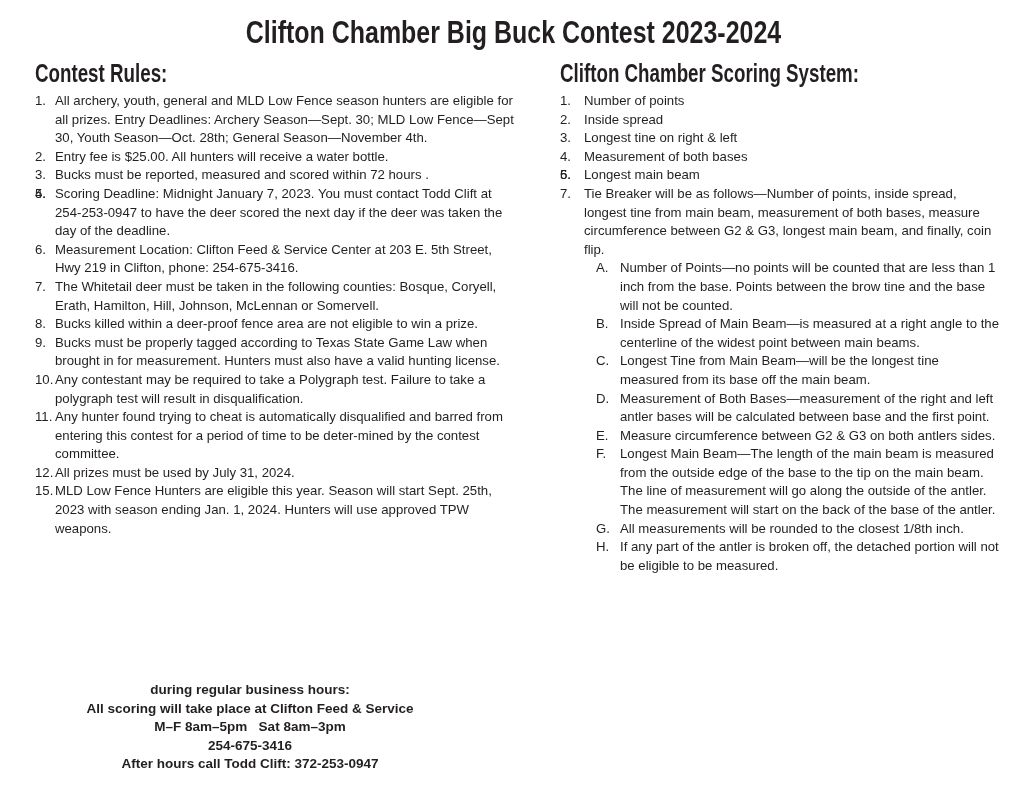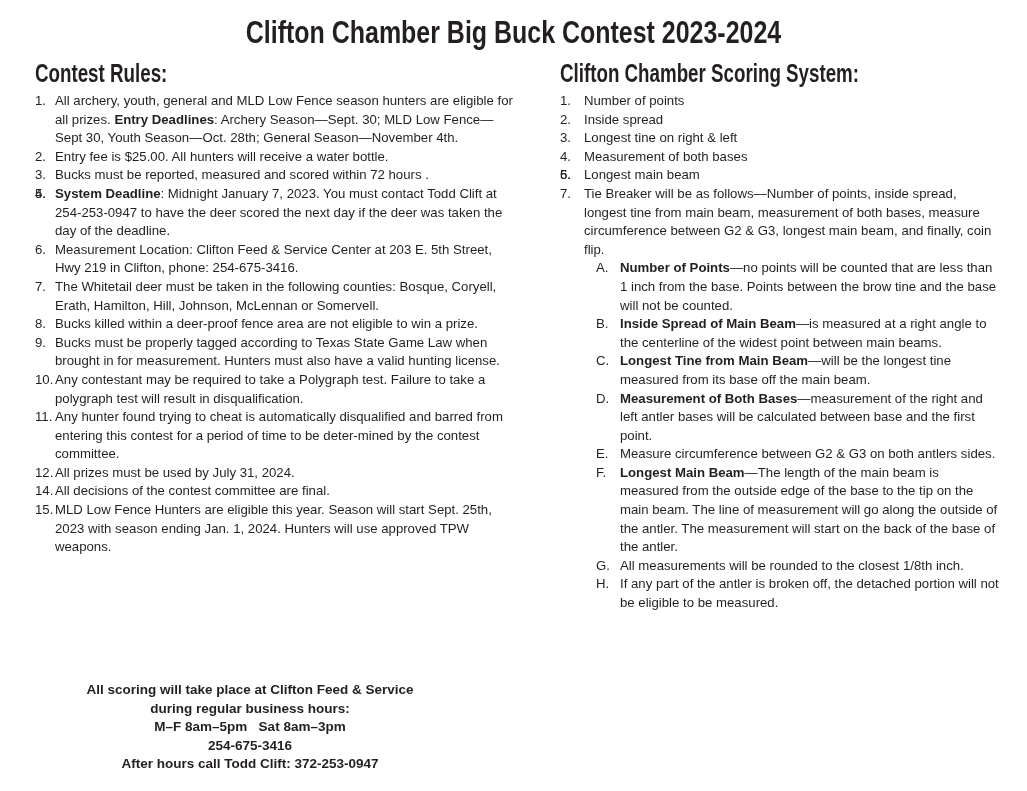--- a/index.html
+++ b/index.html
@@ -11,53 +11,52 @@
   .col-left { position:absolute; left:35px; top:58px; width:480px; }
   .col-right { position:absolute; left:560px; top:58px; width:440px; }
   .heading { font-family:"Liberation Sans", sans-serif; font-weight:bold; font-size:25px;
              transform:scaleX(0.75); transform-origin:left; white-space:nowrap; margin:0 0 4px 0; height:30px; line-height:30px; }
   ol.rules { list-style:none; margin:0; padding:0; font-size:13.2px; line-height:18.6px; }
   ol.rules li { position:relative; padding-left:20px; }
   ol.rules li .num { position:absolute; left:0; top:0; }
   .scoring li { padding-left:24px !important; }
   ol.sub { list-style:none; margin:0; padding:0 0 0 12px; }
   ol.sub li { padding-left:24px; position:relative; }
-  b { font-weight:bold; }
+  b { font-weight:normal; }
   .footer { position:absolute; left:60px; top:681px; width:380px; text-align:center;
             font-weight:bold; font-size:13.5px; line-height:18.6px; }
   .footer div { white-space:pre; }
 </style>
 </head>
 <body>
 
 <div class="title">Clifton Chamber Big Buck Contest 2023-2024</div>
 
 <div class="col-left">
   <div class="heading">Contest Rules:</div>
   <ol class="rules" id="rules-list">
       <li><span class="num">1.</span><span>All archery, youth, general and MLD Low Fence season hunters are eligible for all prizes. </span><b>Entry Deadlines</b><span>: Archery Season—Sept. 30; MLD Low Fence—Sept 30, Youth Season—Oct. 28th; General Season—November 4th.</span></li>
       <li><span class="num">2.</span><span>Entry fee is $25.00. All hunters will receive a water bottle.</span><b></b><span></span></li>
       <li><span class="num">3.</span><span>Bucks must be reported, measured and scored within 72 hours .</span><b></b><span></span></li>
       <li><span class="num">4.</span><b></b><span></span></li>
-      <li><span class="num">5.</span><span></span><b>System Deadline</b><span>: Midnight January 7, 2023. You must contact Todd Clift at 254-253-0947 to have the deer scored the next day if the deer was taken the day of the deadline.</span></li>
+      <li><span class="num">5.</span><span></span><b>Scoring Deadline</b><span>: Midnight January 7, 2023. You must contact Todd Clift at 254-253-0947 to have the deer scored the next day if the deer was taken the day of the deadline.</span></li>
       <li><span class="num">6.</span><span>Measurement Location: Clifton Feed &amp; Service Center at 203 E. 5th Street, Hwy 219 in Clifton, phone: 254-675-3416.</span><b></b><span></span></li>
       <li><span class="num">7.</span><span>The Whitetail deer must be taken in the following counties: Bosque, Coryell, Erath, Hamilton, Hill, Johnson, McLennan or Somervell.</span><b></b><span></span></li>
       <li><span class="num">8.</span><span>Bucks killed within a deer-proof fence area are not eligible to win a prize.</span><b></b><span></span></li>
       <li><span class="num">9.</span><span>Bucks must be properly tagged according to Texas State Game Law when brought in for measurement. Hunters must also have a valid hunting license.</span><b></b><span></span></li>
       <li><span class="num">10.</span><span>Any contestant may be required to take a Polygraph test. Failure to take a polygraph test will result in disqualification.</span><b></b><span></span></li>
       <li><span class="num">11.</span><span>Any hunter found trying to cheat is automatically disqualified and barred from entering this contest for a period of time to be deter-mined by the contest committee.</span><b></b><span></span></li>
       <li><span class="num">12.</span><span>All prizes must be used by July 31, 2024.</span><b></b><span></span></li>
-      <li><span class="num">14.</span><span>All decisions of the contest committee are final.</span><b></b><span></span></li>
       <li><span class="num">15.</span><span>MLD Low Fence Hunters are eligible this year. Season will start Sept. 25th, 2023 with season ending Jan. 1, 2024. Hunters will use approved TPW weapons.</span><b></b><span></span></li>
     </ol>
 </div>
 
 <div class="footer" id="footer">
+    <div>during regular business hours:</div>
     <div>All scoring will take place at Clifton Feed &amp; Service</div>
-    <div>during regular business hours:</div>
     <div>M–F 8am–5pm   Sat 8am–3pm</div>
     <div>254-675-3416</div>
     <div>After hours call Todd Clift: 372-253-0947</div>
   </div>
 
 <div class="col-right">
   <div class="heading">Clifton Chamber Scoring System:</div>
   <ol class="rules scoring" id="scoring-list">
       <li><span class="num">1.</span><span>Number of points</span></li>
       <li><span class="num">2.</span><span>Inside spread</span></li>

